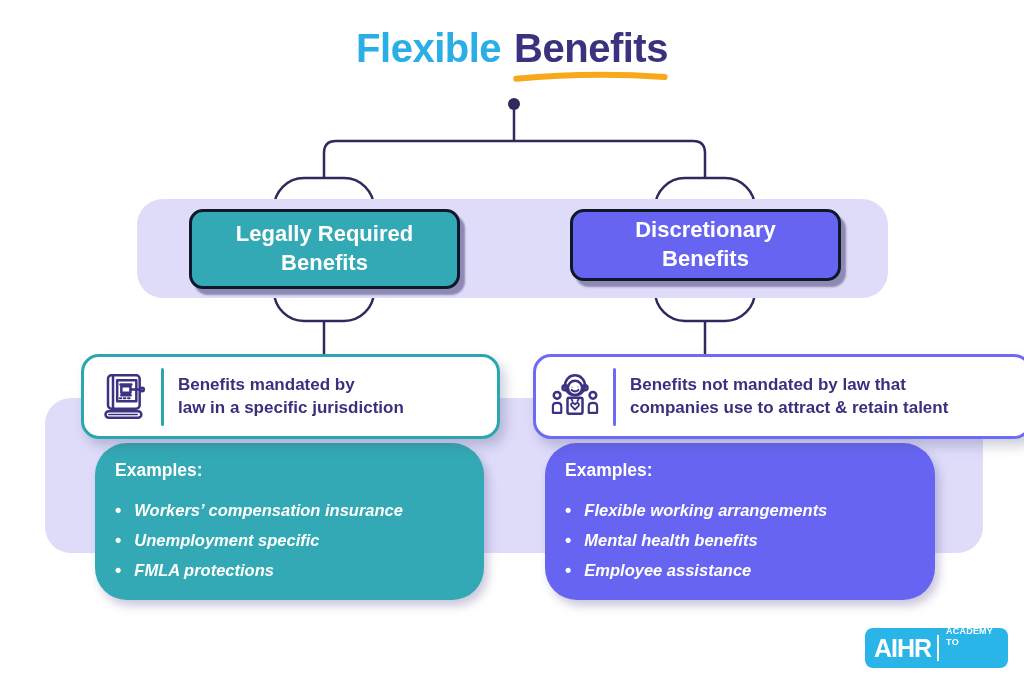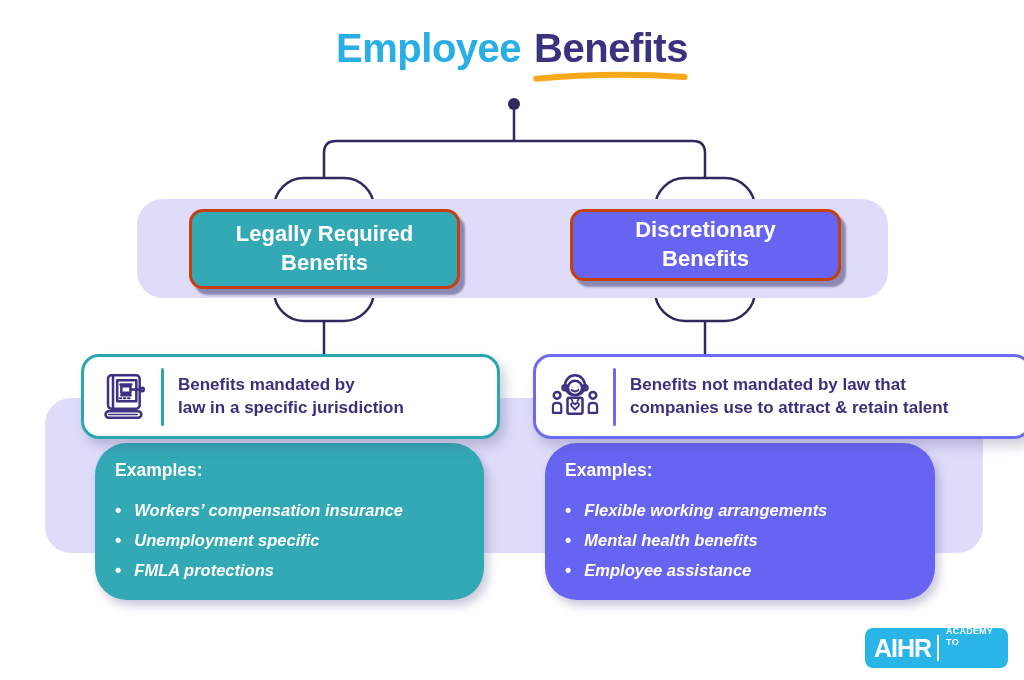--- a/index.html
+++ b/index.html
@@ -19,21 +19,21 @@
   .swoosh{position:absolute;left:-2px;right:0;bottom:-12px;width:102%;height:12px;}
   
   .connectors{position:absolute;left:0;top:0;z-index:1;}
   
   .band{position:absolute;background:#DEDCF9;border-radius:26px;z-index:2;}
   .band1{left:137px;top:199px;width:751px;height:99px;}
   .band2{left:45px;top:398px;width:938px;height:155px;}
   
   .btn{
     position:absolute;z-index:4;display:flex;align-items:center;justify-content:center;
-    border:3px solid #c2410c;border-radius:14px;color:#ffffff;
+    border:3px solid #0f172a;border-radius:14px;color:#ffffff;
     font-size:22px;font-weight:bold;line-height:1.3;text-align:center;
     white-space:pre-line;box-shadow:5px 6px 2px rgba(43,35,90,0.45);
     box-sizing:border-box;
   }
   .btn-left{left:189px;top:209px;width:271px;height:80px;background:#32A9B4;}
   .btn-right{left:570px;top:209px;width:271px;height:72px;background:#6764F2;}
   
   .card{
     position:absolute;z-index:4;background:#ffffff;border-radius:18px;
     display:flex;align-items:center;box-sizing:border-box;padding:0 16px 0 14px;
@@ -74,21 +74,21 @@
   .logo-bar{width:2px;height:26px;background:#ffffff;margin:0 7px 0 6px;flex:0 0 auto;}
   .logo-tagline{font-size:9px;font-weight:bold;line-height:1.25;letter-spacing:0.2px;}
   .logo-tagline span{display:block;margin-top:47px;}
 </style>
 </head>
 <body>
 
 <div class="canvas">
 
   <h1 class="title">
-    <span class="word t-blue">Employee</span><span class="word t-navy"><span>Benefits</span><svg class="swoosh" viewBox="0 0 184 14" preserveAspectRatio="none">
+    <span class="word t-blue">Flexible</span><span class="word t-navy"><span>Benefits</span><svg class="swoosh" viewBox="0 0 184 14" preserveAspectRatio="none">
           <path d="M5 9 Q 92 1 179 7" fill="none" stroke="#F7A81B" stroke-width="7" stroke-linecap="round"></path>
         </svg></span>
   </h1>
 
   <svg class="connectors" width="1024" height="680" viewBox="0 0 1024 680">
     <g fill="none" stroke="#2F2A5E" stroke-width="2.5">
       <circle cx="514" cy="104" r="6" fill="#2F2A5E" stroke="none"></circle>
       <path d="M514 104 L514 141"></path>
       <path d="M324 178 L324 153 Q324 141 336 141 L693 141 Q705 141 705 153 L705 178"></path>
       <rect x="274" y="178" width="100" height="143" rx="30"></rect>

